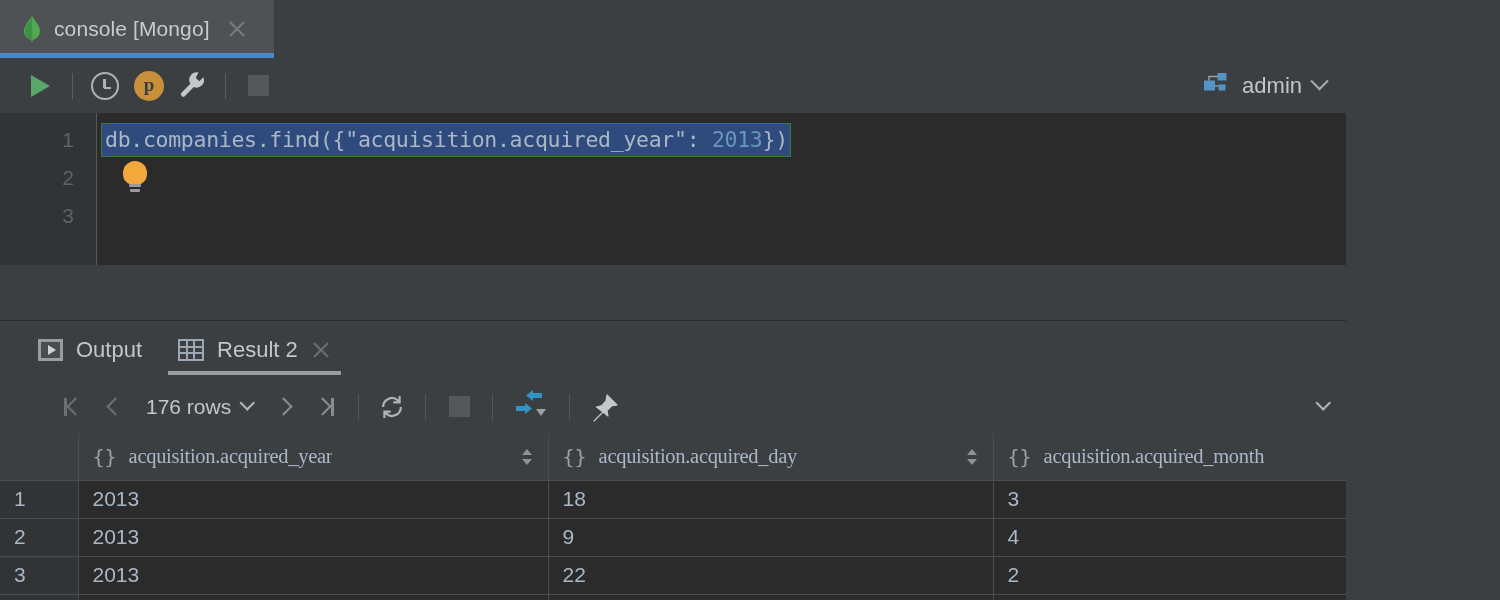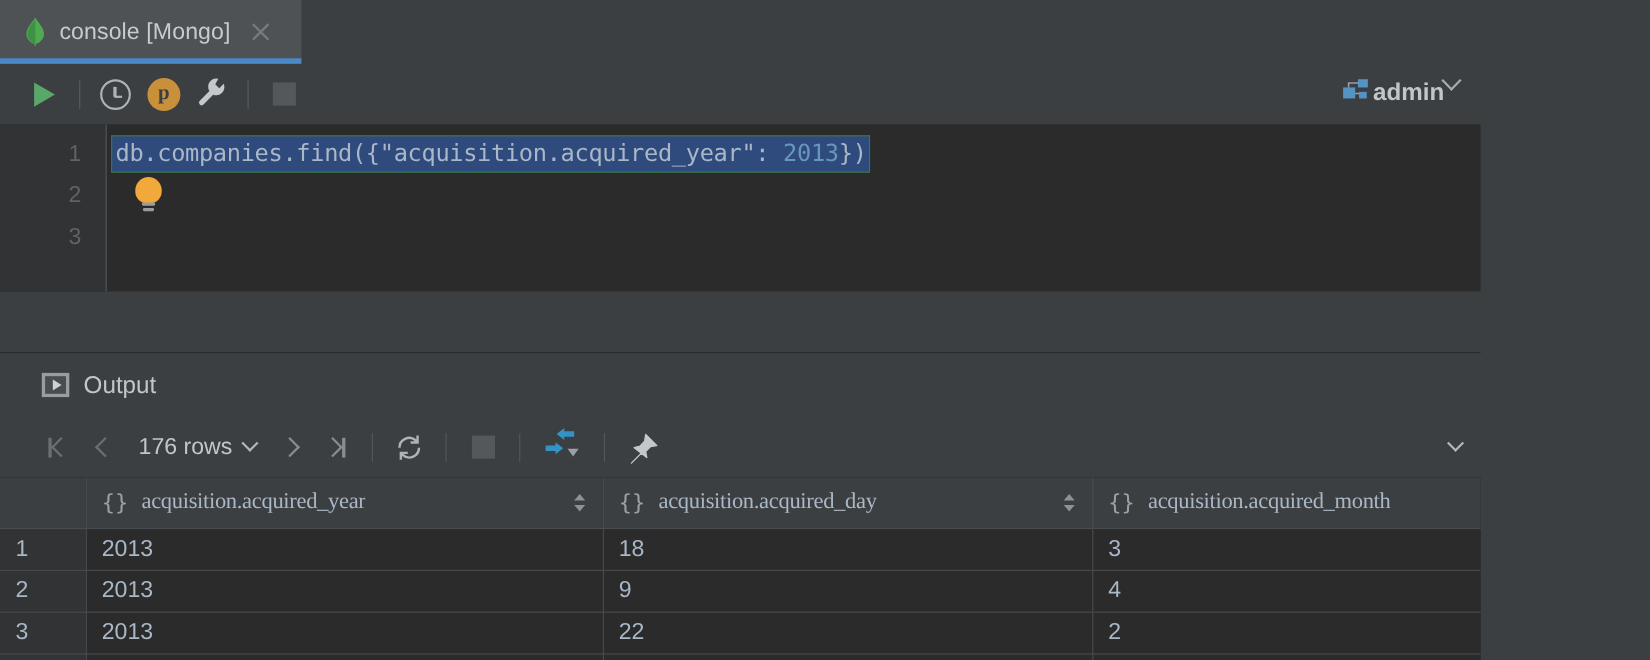--- a/index.html
+++ b/index.html
@@ -44,21 +44,21 @@
   .clock { width:28px; height:28px; border:2.5px solid #afb1b3; border-radius:50%; position:relative; }
   .clock:before { content:""; position:absolute; left:10px; top:5px; width:2.5px; height:9px; background:#afb1b3; }
   .clock:after  { content:""; position:absolute; left:11px; top:13px; width:7px; height:2.5px; background:#afb1b3; }
   .p-circle {
     width:30px; height:30px; border-radius:50%; background:#c8903b;
     display:flex; align-items:center; justify-content:center;
     font-size:19px; color:#3c3f41; font-weight:bold; font-family:"Liberation Serif", serif; padding-bottom:2px;
   }
   .stop-sq { width:21px; height:21px; background:#55585a; }
 
-  .admin-box { display:flex; padding-right:6px;font-weight:bold; }
+  .admin-box { display:flex; align-items:center; gap:11px; padding-right:6px; }
   .admin-label { font-size:22px; color:#c3c6c8; }
   .chev { width:13px; height:13px; border-right:2.4px solid #a9acae; border-bottom:2.4px solid #a9acae; transform:rotate(45deg) translate(-3px,-3px); }
 
   
   .editor { flex:0 0 152px; display:flex; background:#2b2b2b; position:relative; }
   .gutter {
     width:97px; flex:0 0 97px; background:#313335;
     border-right:1px solid #555859;
     padding-top:8px;
     font-family:"Liberation Sans", sans-serif;
@@ -102,21 +102,21 @@
   .icon-grid:before { content:""; position:absolute; left:0; top:5px; width:22px; height:2px; background:#9aa7b4;
       box-shadow:0 6px 0 #9aa7b4; }
   .icon-grid:after { content:""; position:absolute; left:6px; top:0; width:2px; height:18px; background:#9aa7b4;
       box-shadow:7px 0 0 #9aa7b4; }
   .rt-close { width:20px; height:20px; position:relative; opacity:.5; }
   .rt-close:before, .rt-close:after { content:""; position:absolute; left:0; top:9px; width:20px; height:2px; background:#9a9d9f; }
   .rt-close:before { transform:rotate(45deg); }
   .rt-close:after  { transform:rotate(-45deg); }
 
   
-  .restoolbar { height:55px; flex:0 0 55px; display:flex; align-items:center; padding:0 14px 0 32px; }
+  .restoolbar { height:55px; flex:0 0 55px; display:flex; align-items:center; padding:0 14px 0 16px;margin-left:36px; }
   .nv { width:42px; height:40px; display:flex; align-items:center; justify-content:center; }
   .nv-arrow { width:13px; height:13px; border-top:2.6px solid #8a8d8f; border-right:2.6px solid #8a8d8f; }
   .nv-arrow.left  { transform:rotate(-135deg); }
   .nv-arrow.right { transform:rotate(45deg); }
   .nv.dim .nv-arrow { border-color:#6c6f71; }
   .nv-bar { width:2.6px; height:18px; background:#8a8d8f; }
   .nv.dim .nv-bar { background:#6c6f71; }
   .rows-box { display:flex; align-items:center; gap:10px; padding:0 10px; }
   .rows-label { font-size:21px; color:#c3c6c8; white-space:nowrap; }
   .chev-sm { width:11px; height:11px; border-right:2.4px solid #b4b7b9; border-bottom:2.4px solid #b4b7b9; transform:rotate(45deg) translate(-2px,-3px); }
@@ -240,20 +240,26 @@
   <div class="editor-gap"></div>
 
   <div class="respanel">
 
     <div class="restabs">
       <div class="restab">
         <span class="icon-output">
             <span class="icon-output-inner"></span>
           </span>
         <span class="rt-label">Output</span>
+      </div>
+      <div class="restab active">
+        <span class="icon-grid"></span>
+        <span class="rt-label">Result 2</span>
+        <span class="rt-close"></span>
+        <span class="rt-underline"></span>
       </div>
     </div>
 
     <div class="restoolbar">
       <div class="nv dim">
         <span class="nv-bar"></span>
         <span class="nv-arrow left" style="margin-left:2px"></span>
       </div>
       <div class="nv dim">
         <span class="nv-arrow left"></span>

